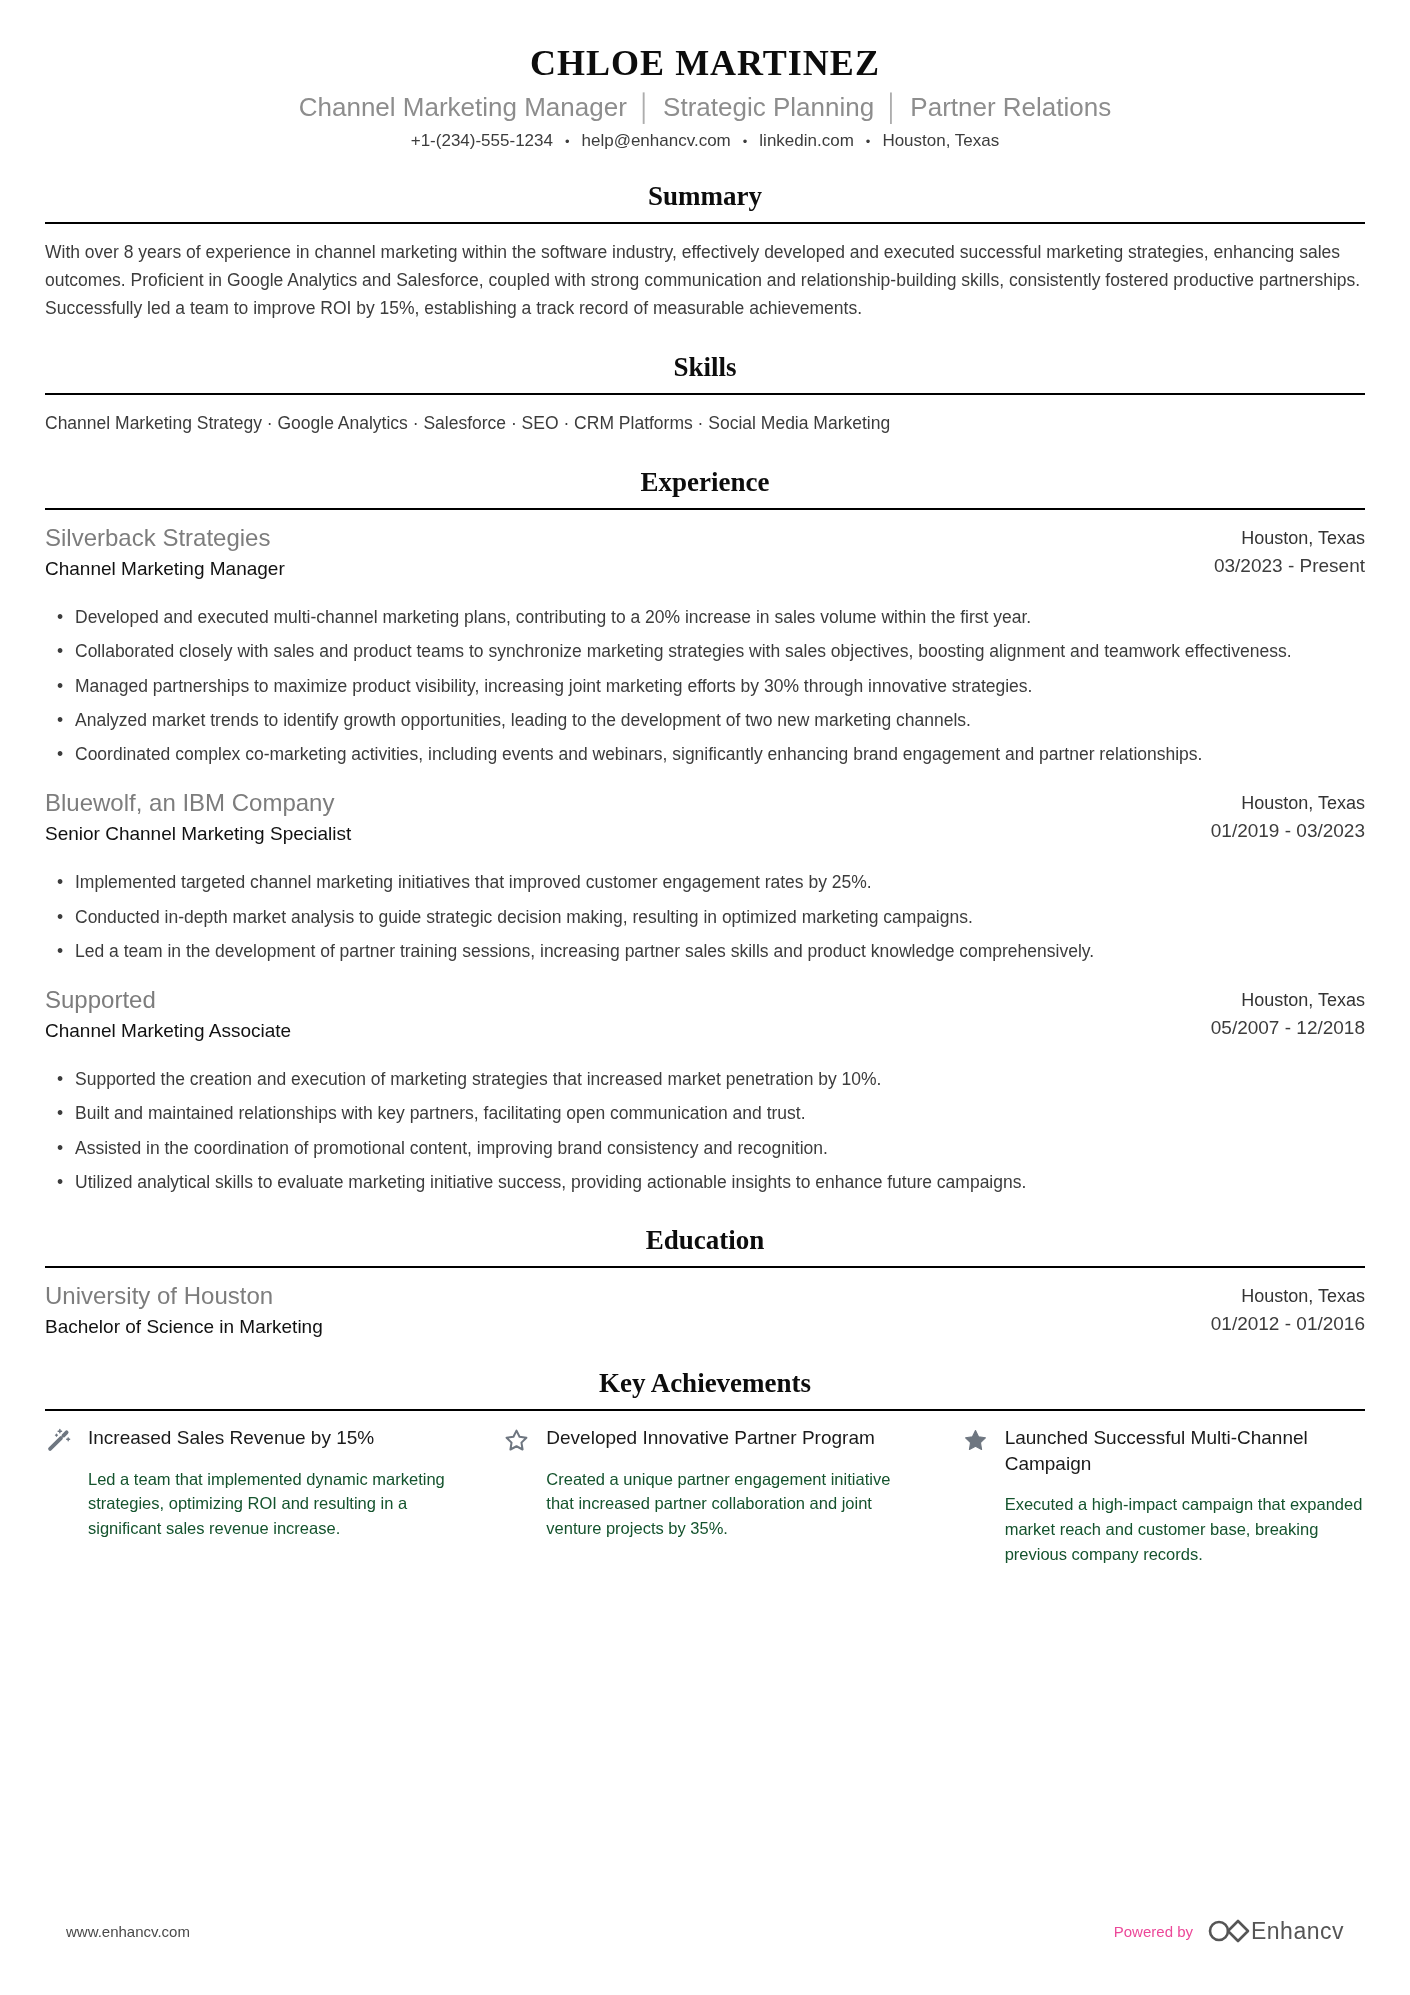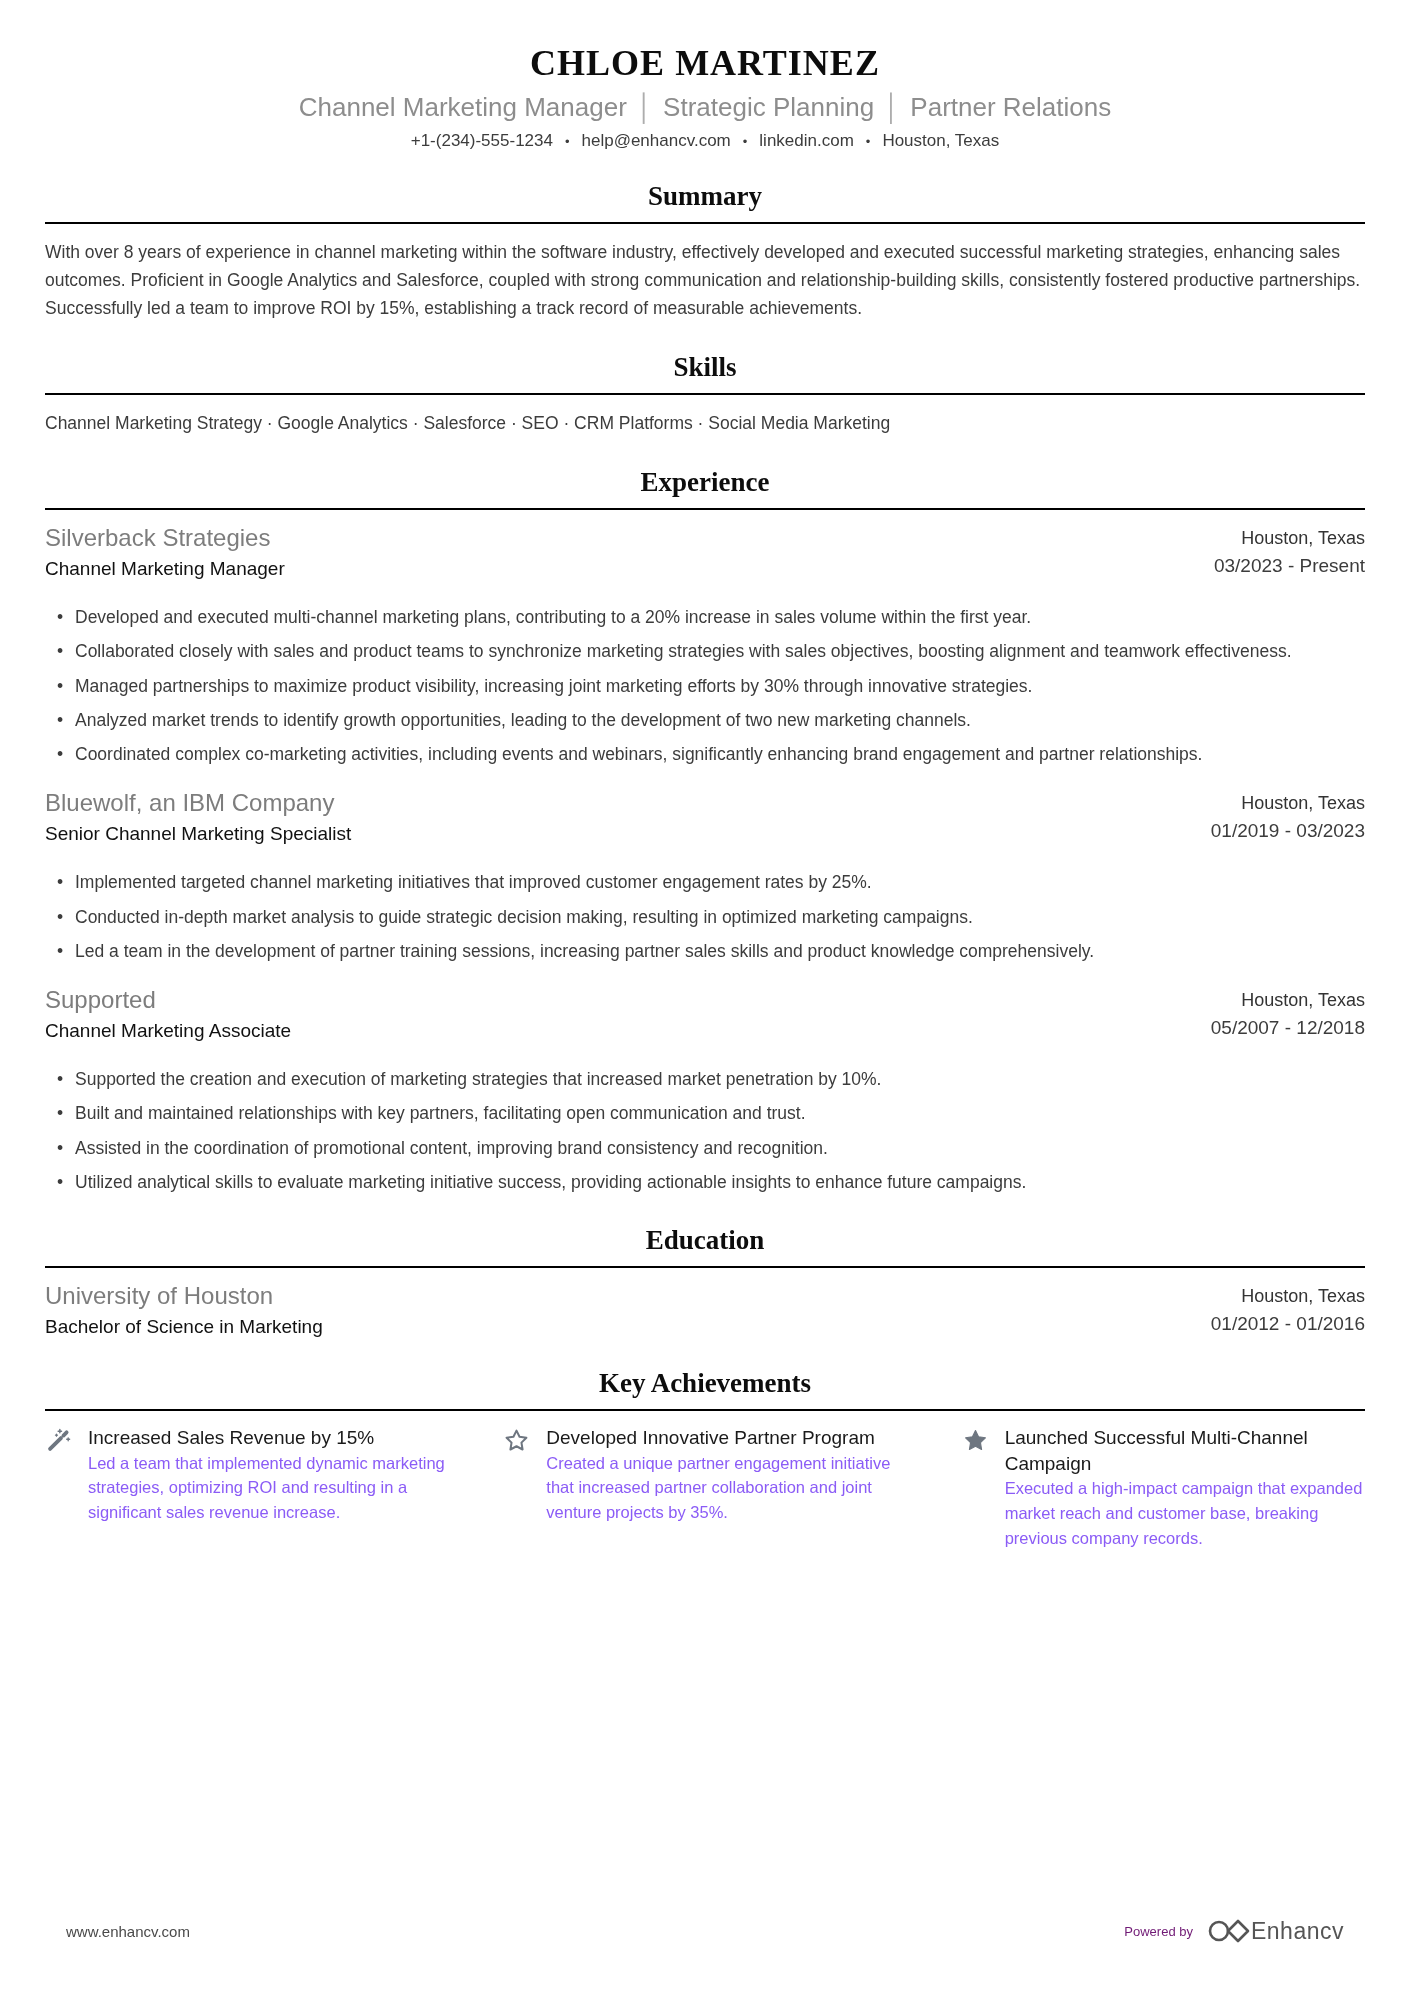--- a/index.html
+++ b/index.html
@@ -120,41 +120,41 @@
   }
   .ach-item { display: flex; align-items: flex-start; }
   .ach-icon { flex: 0 0 auto; width: 27px; height: 27px; margin-right: 16px; margin-top: 2px; }
   .ach-title {
     font-size: 19px;
     color: #1a1a1a;
     line-height: 1.35;
     font-weight: 400;
   }
   .ach-text {
-    margin-top: 0;
+    margin-top: 16px;
     font-size: 16.5px;
     line-height: 1.5;
-    color: #8b5cf6;
+    color: #14532d;
   }
 
   
   .footer {
     flex-shrink: 0;
     display: flex;
     justify-content: space-between;
     align-items: center;
     padding: 20px 66px 50px 66px;
   }
   .footer-url { font-size: 15px; color: #4a4a4a; }
   .powered {
     display: flex;
     align-items: center;
     gap: 14px;
   }
-  .powered-by { font-size: 13px; color: #701a75; }
+  .powered-by { font-size: 15px; color: #ec4899; }
   .brand-wrap { display: flex; align-items: center; gap: 0; }
   .brand-name {
     font-size: 23px;
     color: #555555;
     letter-spacing: 0.5px;
   }
 </style>
 </head>
 <body>
 

